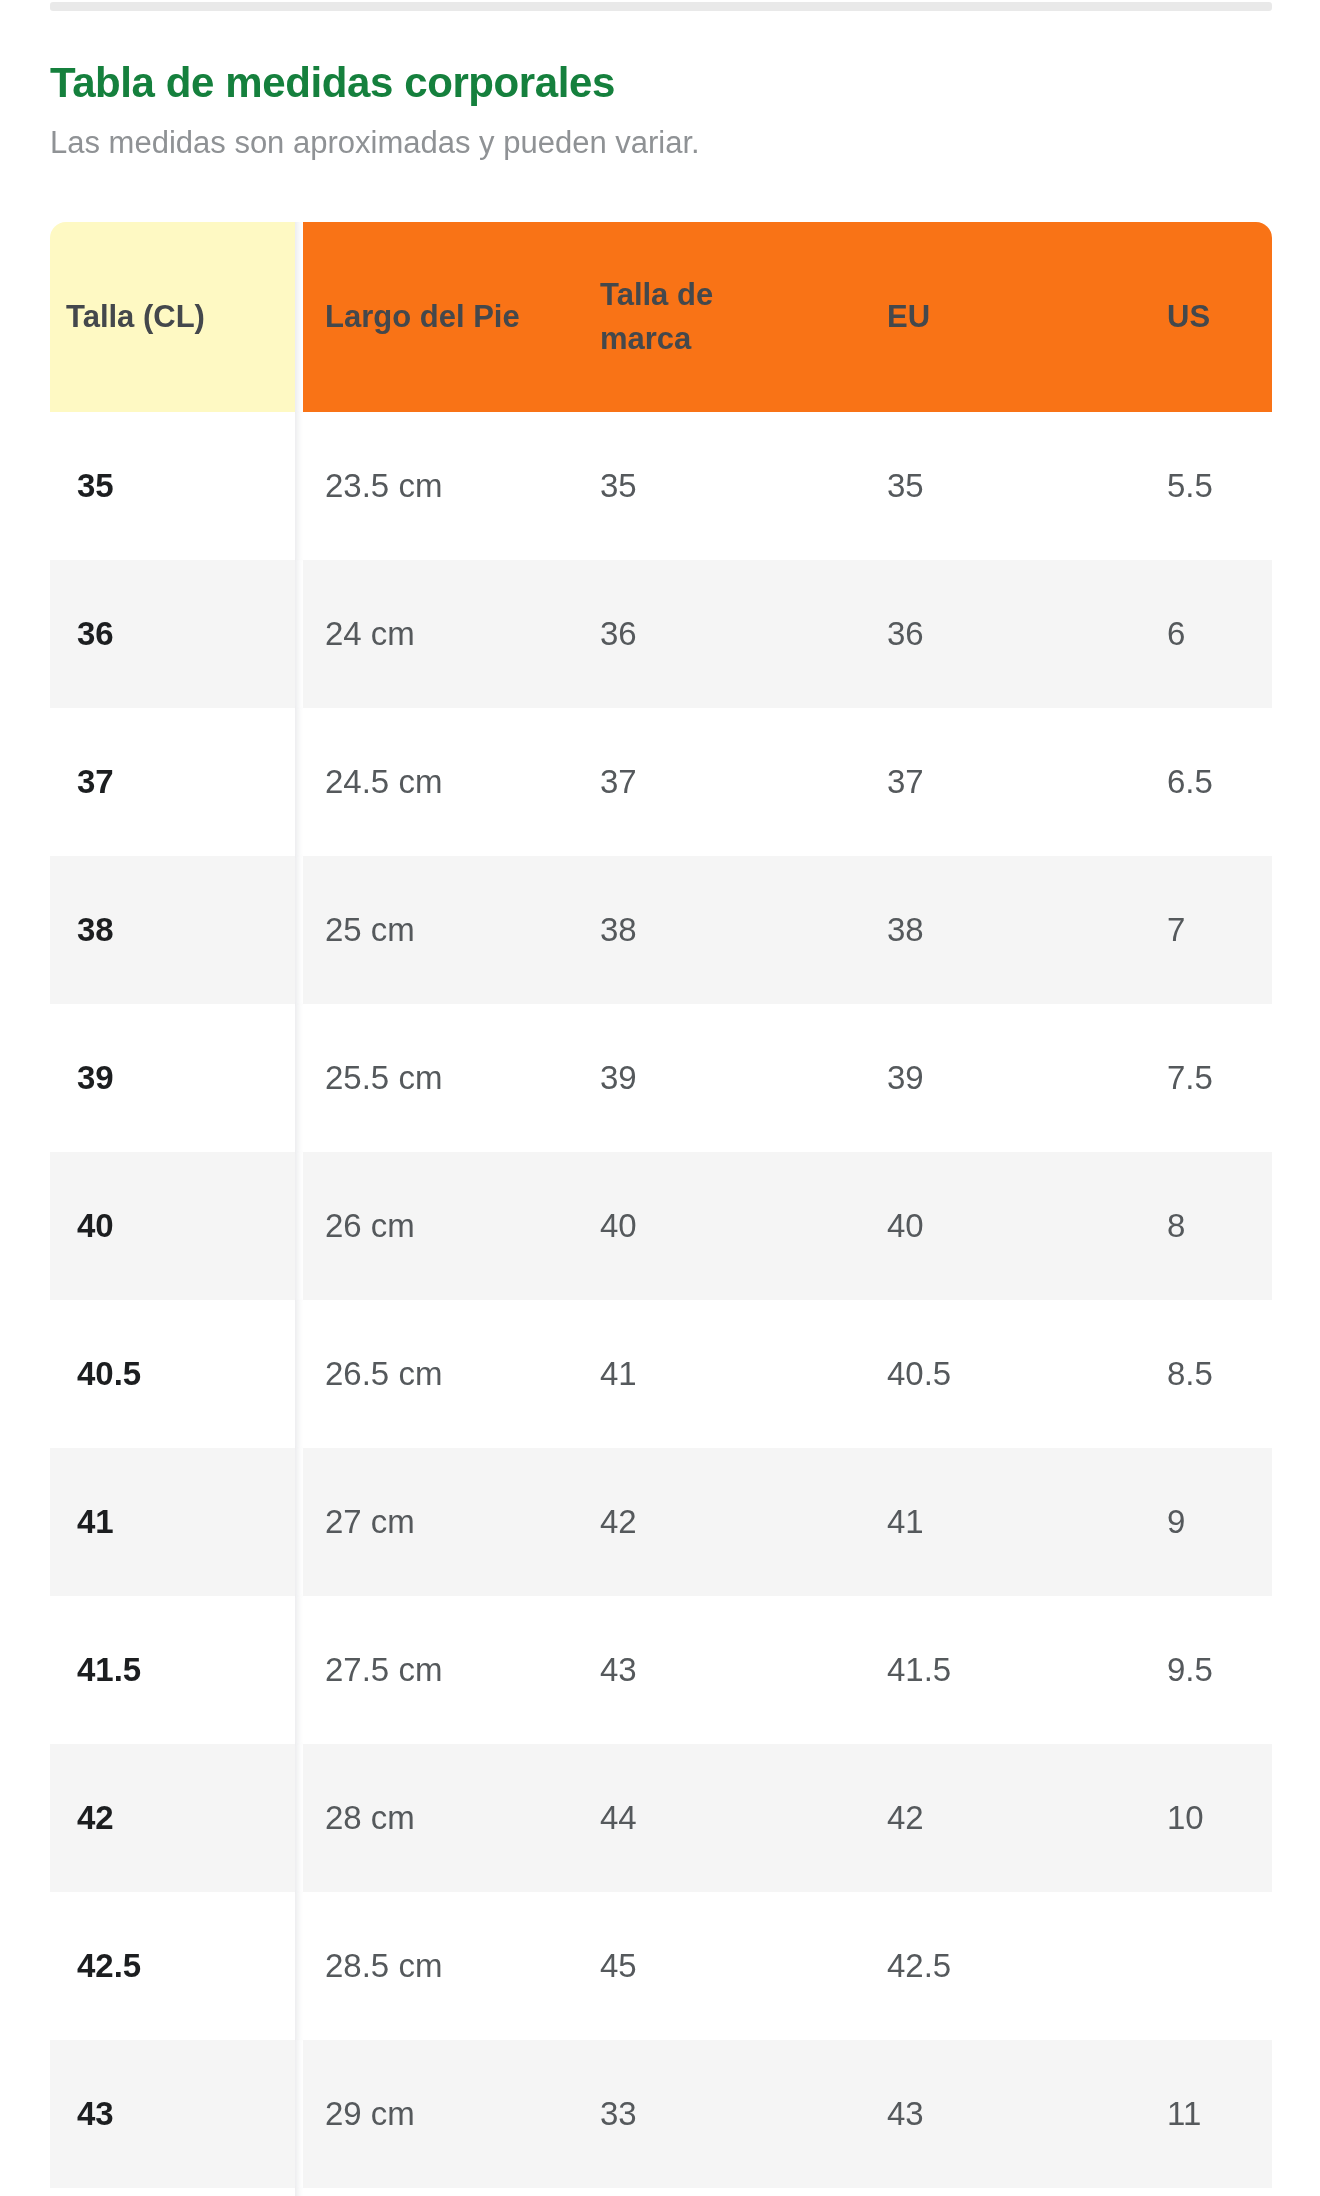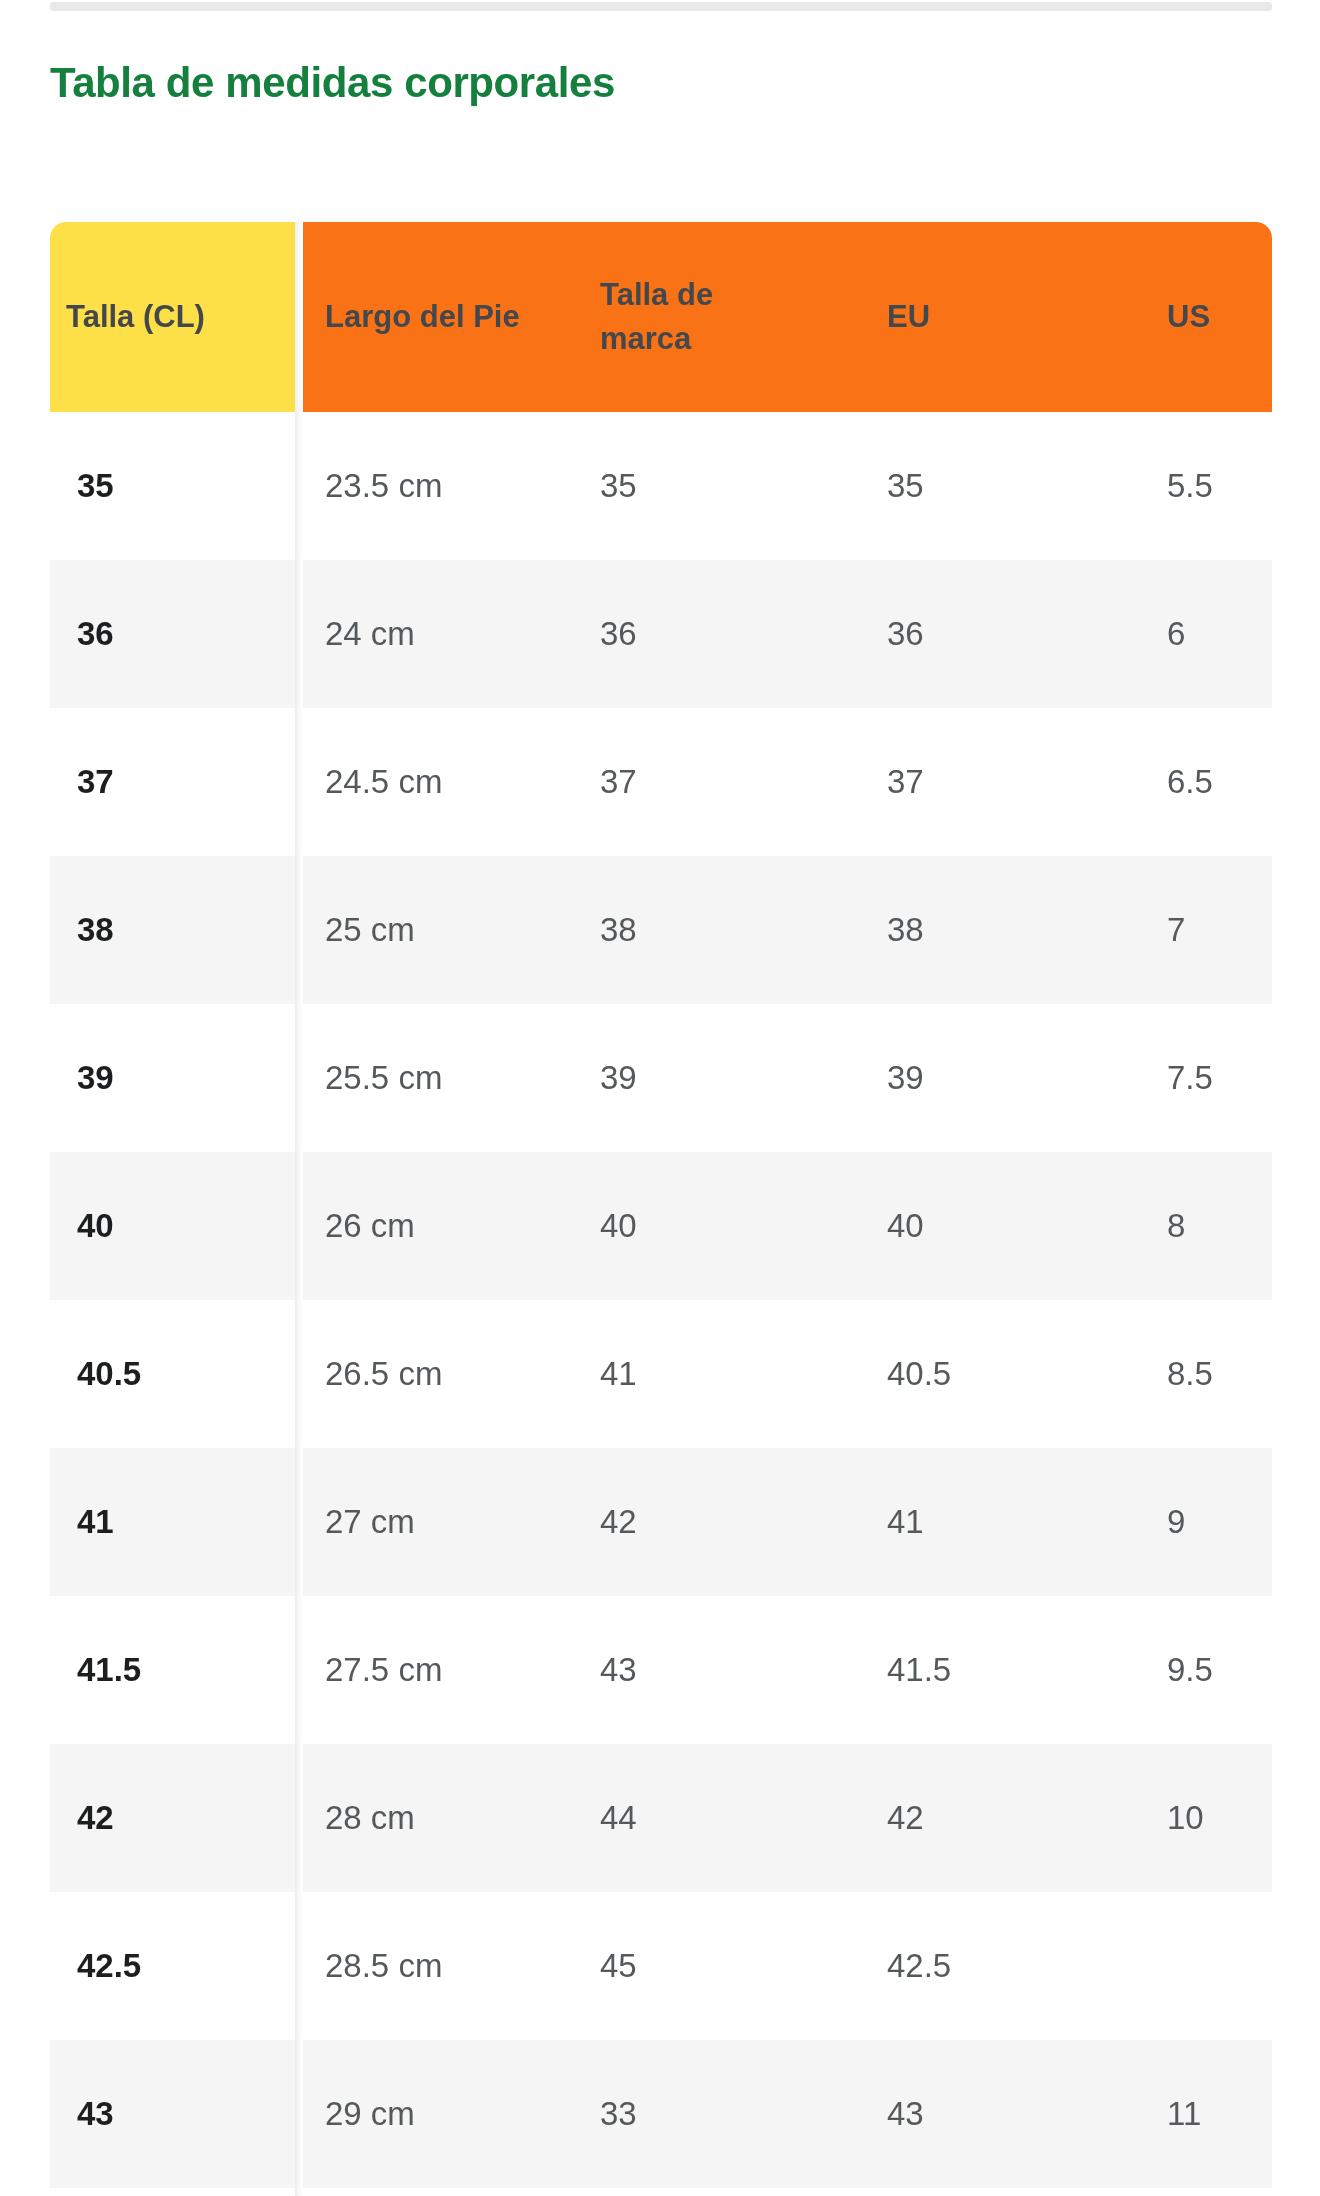--- a/index.html
+++ b/index.html
@@ -59,21 +59,21 @@
   .c2 { flex:0 0 275px; }
   .c3 { flex:0 0 287px; }
   .c4 { flex:0 0 280px; }
   .c5 { flex:1; }
   .mcell {
     display:flex; align-items:center;
     padding-left:22px; box-sizing:border-box;
   }
 
   
-  .thead .cell-sticky { background:#fde047; border-radius:16px 0 0 0;padding-left:16px; }
+  .thead .cell-sticky { background:#fef9c3; border-radius:16px 0 0 0;padding-left:16px; }
   .thead .main { background:#f97316; border-radius:0 16px 0 0; }
   .thead .hdr-text {
     font-size:31px; font-weight:700; color:#44484c;
     line-height:44px;
   }
   .thead .c3 .hdr-text { max-width:175px; }
 
   
   .val { font-size:33px; font-weight:400; color:#55595c; }
   .val-cl { font-size:33px; font-weight:700; color:#1c1e20; }
@@ -81,20 +81,21 @@
   .alt .cell-sticky, .alt .main { background:#f5f5f5;align-items:center; }
 </style>
 </head>
 <body>
 
 <div class="page">
 
   <div class="top-bar"></div>
 
   <div class="title">Tabla de medidas corporales</div>
+  <div class="subtitle">Las medidas son aproximadas y pueden variar.</div>
 
   <div class="size-table">
 
     <div class="trow thead">
       <div class="cell-sticky">
         <span class="hdr-text">Talla (CL)</span>
       </div>
       <div class="gap"></div>
       <div class="main">
         <div class="mcell c2">

